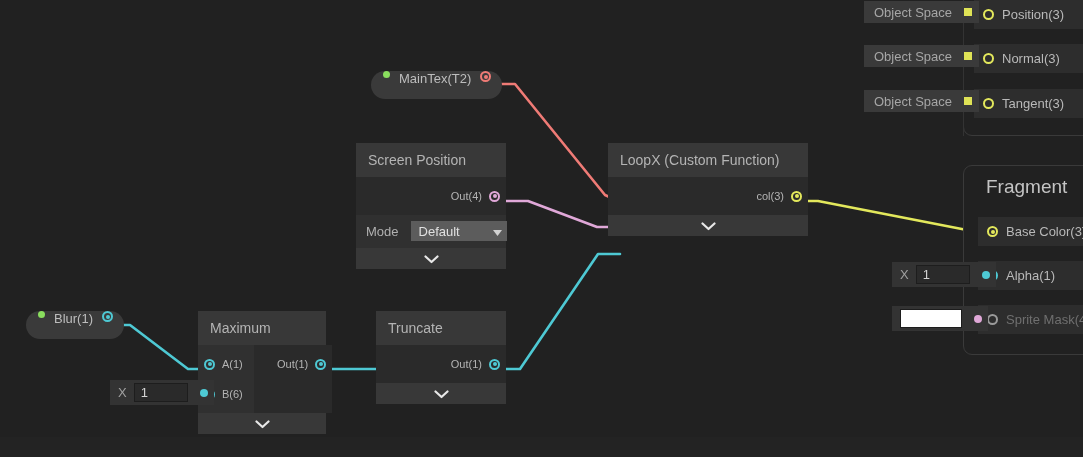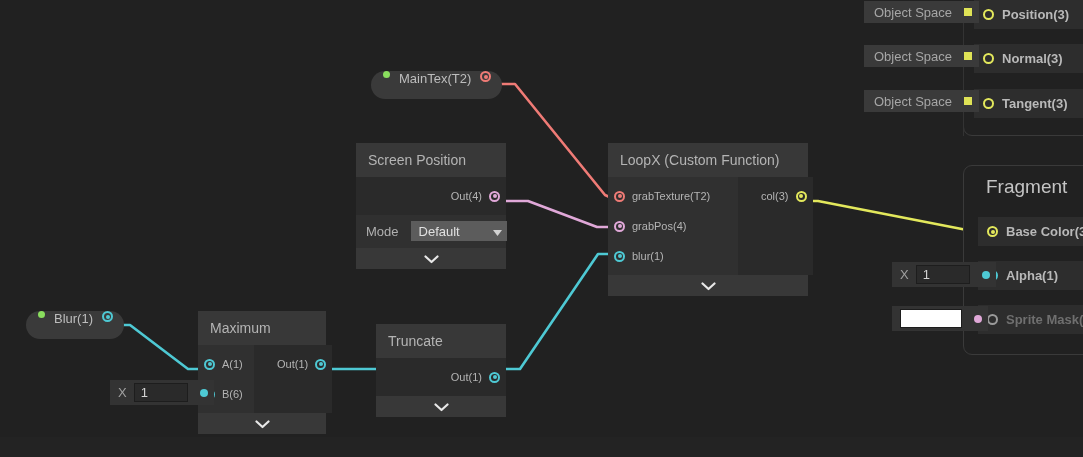--- a/index.html
+++ b/index.html
@@ -130,21 +130,21 @@
   }
   .block-row {
     position: absolute;
     background: #2d2d2d;
     height: 29px;
     display: flex; align-items: center;
     color: #b9b9b9; font-size: 13px;
     padding-left: 9px;
     white-space: nowrap;
   }
-  .block-row .blabel { margin-left: 8px; font-weight: bold; }
+  .block-row .blabel { margin-left: 8px; }
   .block-row.dim { color: #6f6f6f; }
 
   
   .os-chip {
     position: absolute;
     background: #3a3a3a; height: 22px;
     display: flex; align-items: center;
     padding: 0 7px 0 10px;
     color: #a6a6a6; font-size: 13px; white-space: nowrap;
   }
@@ -224,34 +224,20 @@
         <svg width="15" height="9" viewBox="0 0 15 9">
             <path d="M1.5 1.5 L7.5 7 L13.5 1.5" stroke="#e8e8e8" stroke-width="2.2" fill="none" stroke-linecap="round" stroke-linejoin="round"></path>
           </svg>
       </span>
     </div>
   </div>
 
   <div class="node" style="left:608px; top:143px; width:200px;">
     <div class="node-title">LoopX (Custom Function)</div>
     <div class="node-body">
-      <div class="ports-in" style="width:130px;">
-        <div class="port-row in">
-          <span class="dot red filled"></span>
-          <span class="port-label">grabTexture(T2)</span>
-        </div>
-        <div class="port-row in">
-          <span class="dot pink filled"></span>
-          <span class="port-label">grabPos(4)</span>
-        </div>
-        <div class="port-row in">
-          <span class="dot cyan filled"></span>
-          <span class="port-label">blur(1)</span>
-        </div>
-      </div>
       <div class="ports-out">
         <div class="port-row out">
           <span class="port-label">col(3)</span>
           <span class="dot yellow filled"></span>
         </div>
       </div>
     </div>
     <div class="node-footer">
       <span>
         <svg width="15" height="9" viewBox="0 0 15 9">
@@ -289,21 +275,21 @@
       </span>
     </div>
   </div>
 
   <div class="inline-field" style="left:110px; top:380px;">
     <span class="axis">X</span>
     <span class="numbox">1</span>
     <span class="minidot cyan"></span>
   </div>
 
-  <div class="node" style="left:376px; top:324px; width:130px;">
+  <div class="node" style="left:376px; top:311px; width:130px;">
     <div class="node-title">Truncate</div>
     <div class="node-body">
       <div class="ports-out">
         <div class="port-row out">
           <span class="port-label">Out(1)</span>
           <span class="dot cyan filled"></span>
         </div>
       </div>
     </div>
     <div class="node-footer">

